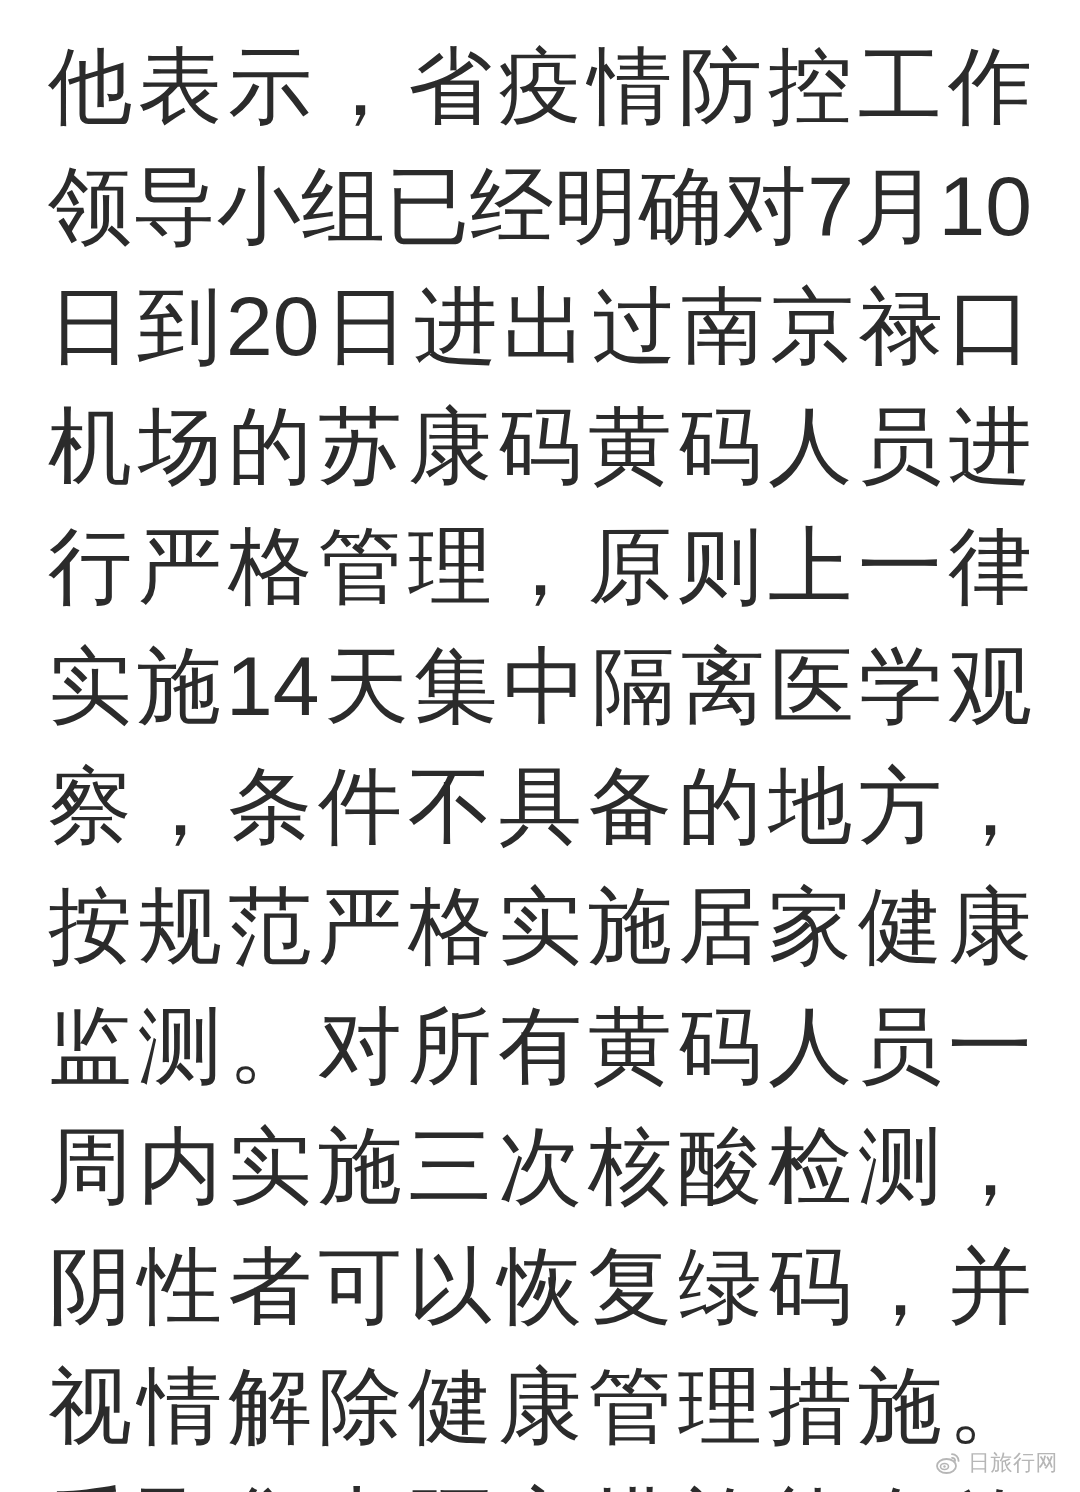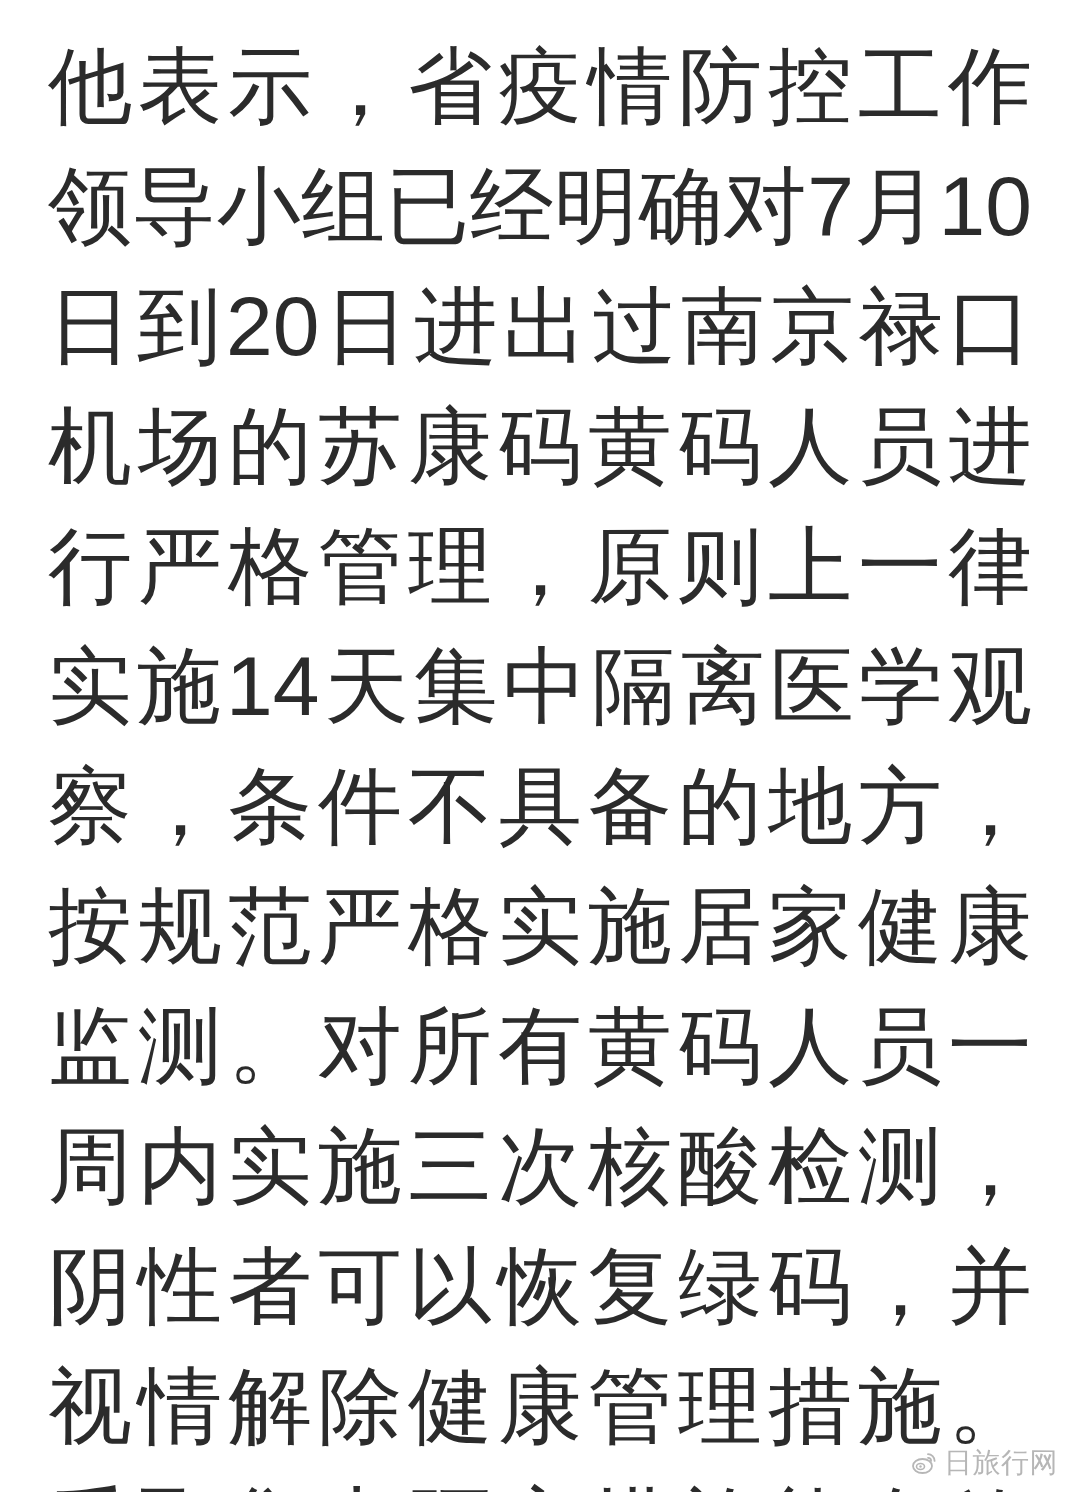--- a/index.html
+++ b/index.html
@@ -46,21 +46,21 @@
     align-items: center;
     gap: 7px;
     opacity: 0.72;
   }
   .watermark .wm-icon {
     width: 26px;
     height: 26px;
     display: block;
   }
   .watermark .wm-text {
-    font-size: 28px;
+    font-size: 22px;
     color: #9a9a9a;
     font-family: "Liberation Sans", "DejaVu Sans", sans-serif;
     letter-spacing: 0.5px;
     line-height: 26px;
   }
 </style>
 </head>
 <body>
 
 <div class="page">

